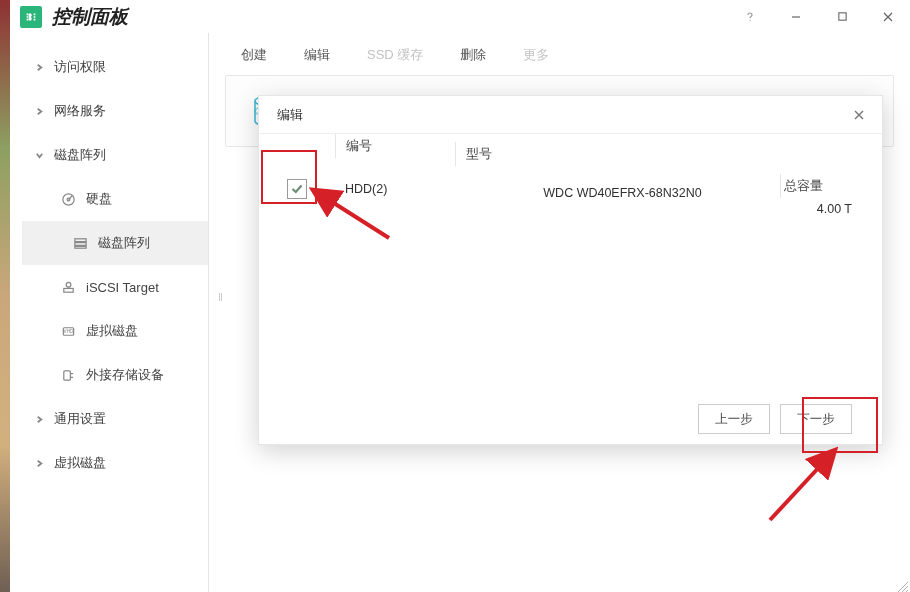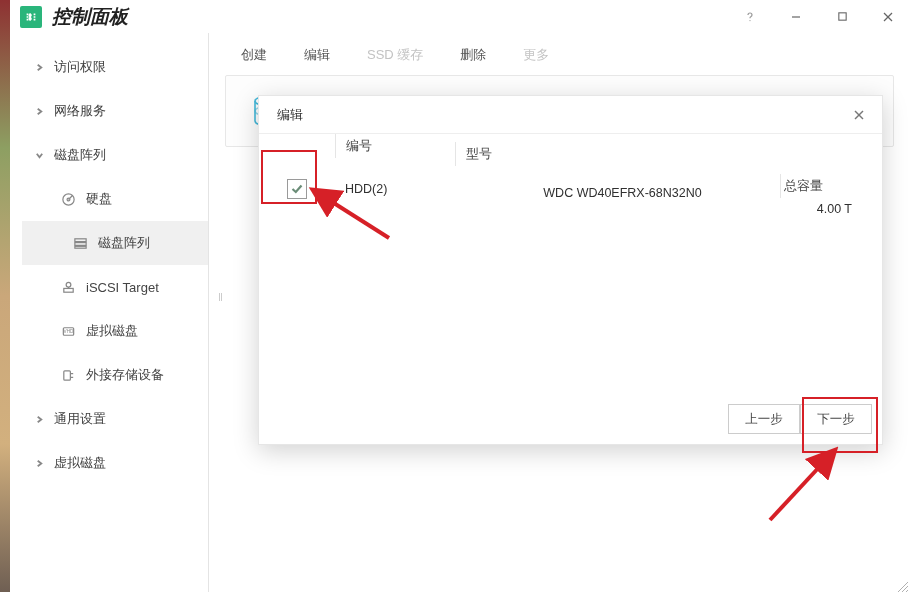--- a/index.html
+++ b/index.html
@@ -48,21 +48,21 @@
     .col-chk { width:76px; display:flex; justify-content:center; }
     .col-num { width:120px; border-left:1px solid #e5e5e5; padding-left:10px; height:24px; display:flex; align-items:center; }
     .col-model { flex:1; border-left:1px solid #e5e5e5; padding-left:10px; height:24px; display:flex; align-items:center;margin-top:8px; }
     .col-cap { width:102px; border-left:1px solid #e5e5e5; padding-left:3px; height:24px; display:flex; align-items:center;margin-top:40px; }
     .tbl-row { display:flex; align-items:center; height:38px; font-size:12.5px; color:#303030; }
     .tbl-row .col-num { border:none; }
     .tbl-row .col-model { border:none; justify-content:center; }
     .tbl-row .col-cap { border:none; text-align:left; justify-content:flex-end; padding-right:30px; }
     .chk { width:20px; height:20px; border:1.5px solid #9a9a9a; display:flex; align-items:center; justify-content:center; background:#fff; }
     .chk svg { width:14px; height:14px; stroke:#6b8d78; stroke-width:2.2; fill:none; }
-    .m-foot { height:50px; display:flex; align-items:center; justify-content:flex-end; padding:0 10px;text-align:center; }
+    .m-foot { height:50px; display:flex; align-items:center; justify-content:flex-end; gap:10px; padding:0 30px;text-align:center; }
     .btn { height:30px; min-width:72px; padding:0 14px; border:1px solid #ccc; background:#fff; font-size:12.5px; color:#444; display:flex; align-items:center; justify-content:center; cursor:pointer; }
 
     
     .hi-box { position:absolute; border:2.5px solid #d62027; pointer-events:none; }
     .arrow { position:absolute; pointer-events:none; }
     .arrow svg { overflow:visible; }
   </style>
 </head>
 <body>
 

